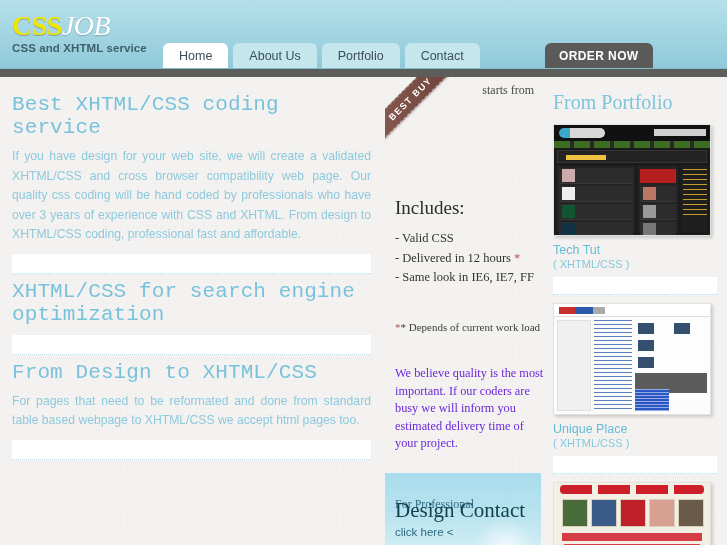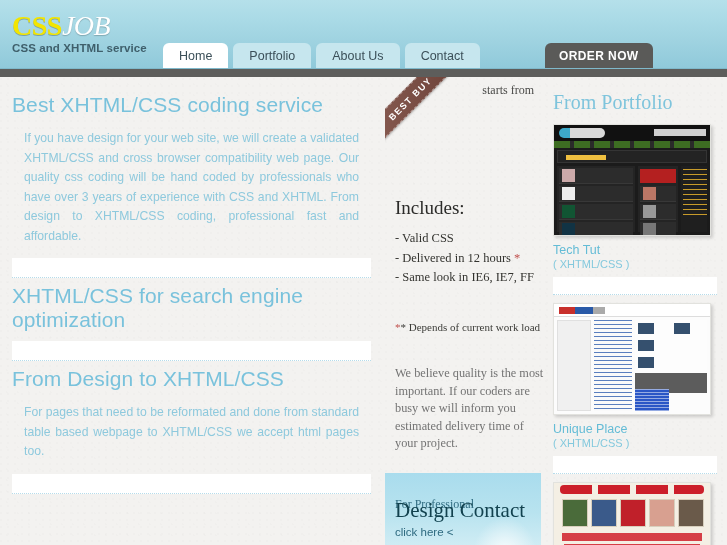--- a/index.html
+++ b/index.html
@@ -135,33 +135,33 @@
   }
 
   
   #col-left {
     position: absolute;
     left: 0; top: 0;
     width: 383px;
     padding: 10px 12px 0 12px;
   }
   .h-blue {
-    font-family: Liberation Sans, sans-serif;
+    font-family: Liberation Mono, monospace;
     font-size: 21px;
     color: #79c2dc;
     font-weight: normal;
     margin: 6px 0 8px 0;
     letter-spacing: .1px;
   }
   .para {
     font-size: 12.2px;
     line-height: 19.5px;
     color: #8ec9dd;
     text-align: justify;
-    margin: 12px;
+    margin: 0;
   }
   .para.nojust { text-align: left; }
   .sep {
     height: 20px;
     margin: 9px 0 6px 0;
     background: #ffffff;
     border-bottom: 1px dotted #b6dcea;
   }
 
   
@@ -258,21 +258,21 @@
     font-size: 11px;
     color: #3c3c38;
   }
   .quality-note {
     position: absolute;
     left: 10px; top: 288px;
     width: 150px;
     font-family: "Liberation Serif", serif;
     font-size: 12.3px;
     line-height: 17.5px;
-    color: #737373;
+    color: #6d28d9;
   }
   .design-banner {
     position: absolute;
     left: 0; top: 396px;
     width: 156px;
     height: 72px;
     background: linear-gradient(to bottom, #a9dced 0%, #b8e3ef 55%, #cfecf4 100%);
     overflow: hidden;
   }
   .design-banner .db1 {
@@ -391,22 +391,22 @@
 
     <div class="logo">
       <div class="logo-top">
         <span class="logo-css">CSS</span><span class="logo-job">JOB</span>
       </div>
       <div class="logo-sub">CSS and XHTML service</div>
     </div>
 
     <div id="nav">
       <div class="tab active">Home</div>
+      <div class="tab">About Us</div>
       <div class="tab">Portfolio</div>
-      <div class="tab">About Us</div>
       <div class="tab">Contact</div>
     </div>
 
     <div id="order-now">ORDER NOW</div>
   </div>
 
   <div id="darkbar"></div>
 
   <div id="content">
 

